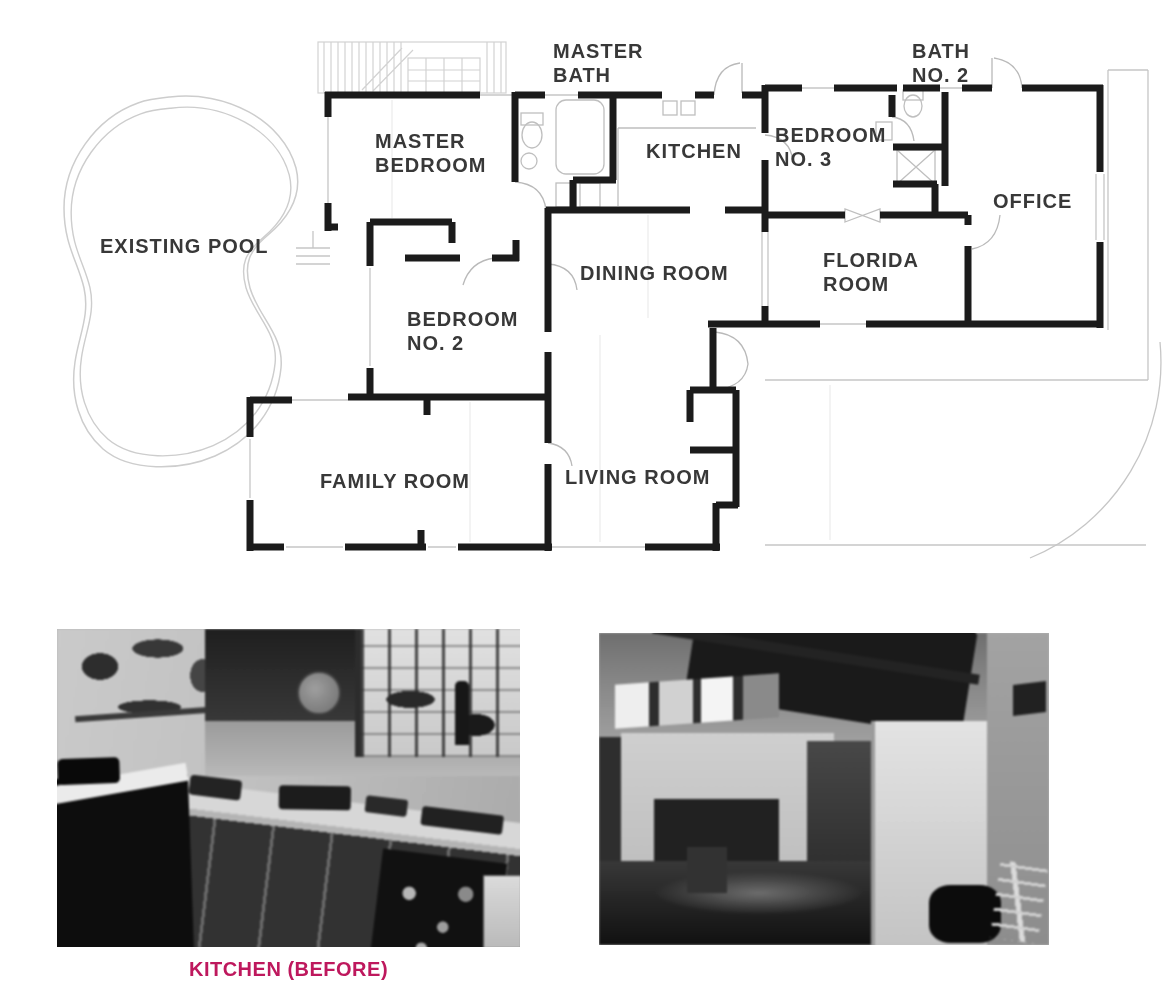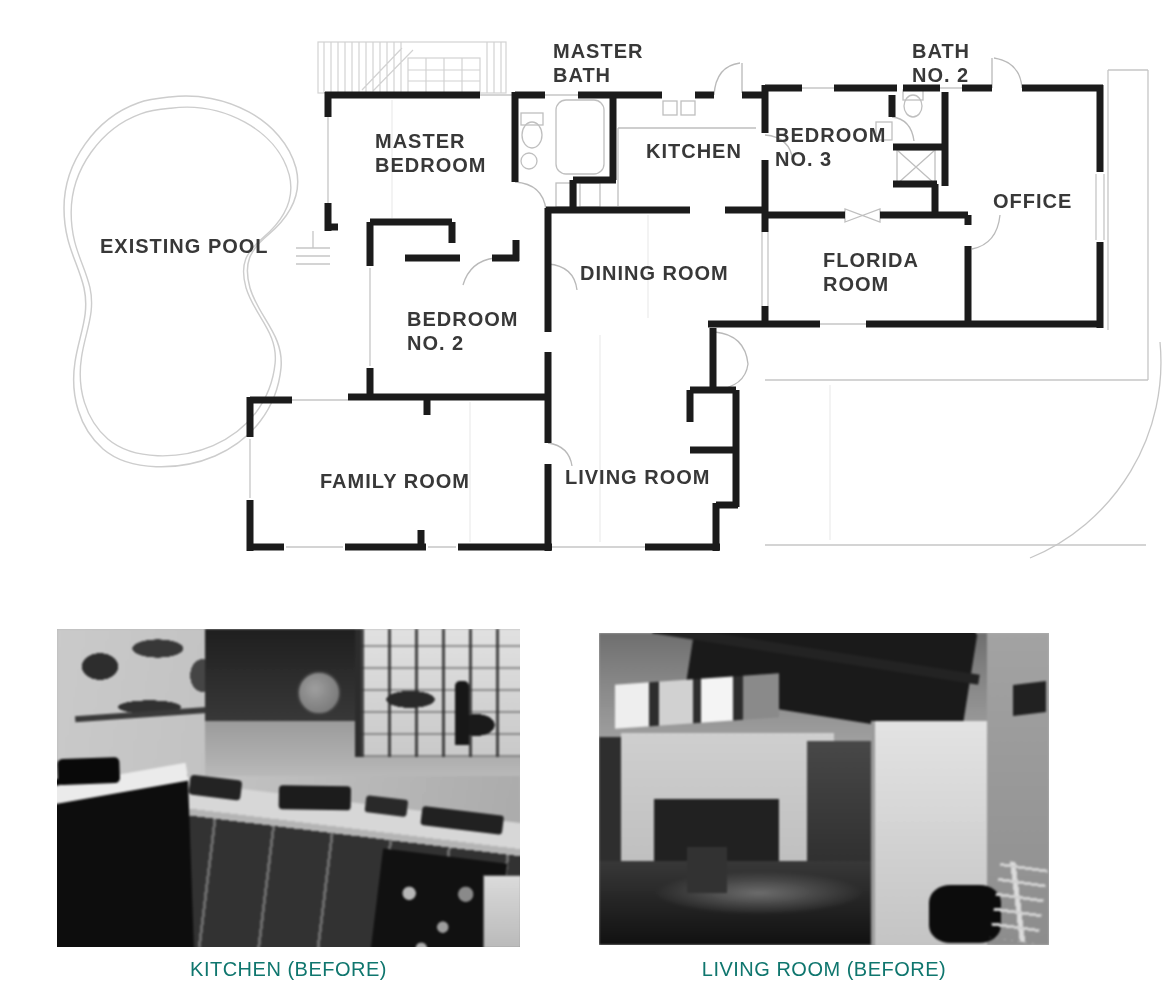--- a/index.html
+++ b/index.html
@@ -4,22 +4,22 @@
 <style>
   html,body{margin:0;padding:0;background:#ffffff;}
   .stage{position:relative;width:1165px;height:1000px;background:#fff;overflow:hidden;
          font-family:"Liberation Sans",sans-serif;}
   svg{position:absolute;left:0;top:0;}
   .rlabel{font-family:"Liberation Sans",sans-serif;font-size:20px;font-weight:700;
           fill:#383838;letter-spacing:1px;}
   .photo{position:absolute;overflow:hidden;background:#b5b5b5;}
   .photo .art{position:absolute;inset:0;filter:blur(1.2px) contrast(1.03);}
   .photo div{position:absolute;}
-  .caption{position:absolute;text-align:center;font-size:20px;font-weight:400;
-           letter-spacing:.5px;color:#0f766e;}
+  .caption{position:absolute;text-align:center;font-size:20px;font-weight:700;
+           letter-spacing:.5px;color:#be185d;}
   .divider{position:absolute;left:697px;top:657px;width:72px;height:2px;background:#e3e3e3;}
 </style>
 </head>
 <body>
 
 <div class="stage">
 
   <svg width="1165" height="618" viewBox="0 0 1165 618">
 
     <g stroke="#ebebeb" stroke-width="1.2" fill="none">
@@ -204,15 +204,14 @@
       <div style="left:388px;top:0;width:62px;height:312px;background:linear-gradient(#a2a2a2,#8d8d8d);"></div>
       <div style="left:414px;top:50px;width:33px;height:31px;background:#242424;transform:skewY(-7deg);"></div>
       <div style="left:330px;top:252px;width:72px;height:58px;background:#0f0f0f;border-radius:30%;"></div>
       <div style="left:396px;top:230px;width:48px;height:78px;transform:rotate(8deg);background:
            repeating-linear-gradient(0deg, transparent 0 12px, #cfcfcf 12px 15px),
            linear-gradient(75deg, transparent 44%, #d8d8d8 44% 52%, transparent 52%);"></div>
     </div>
   </div>
 
   <div class="caption" style="left:57px;top:958px;width:463px;">KITCHEN (BEFORE)</div>
-  <div class="caption" style="left:599px;top:958px;width:450px;">LIVING ROOM (BEFORE)</div>
 
 </div>
 
 </body></html>

